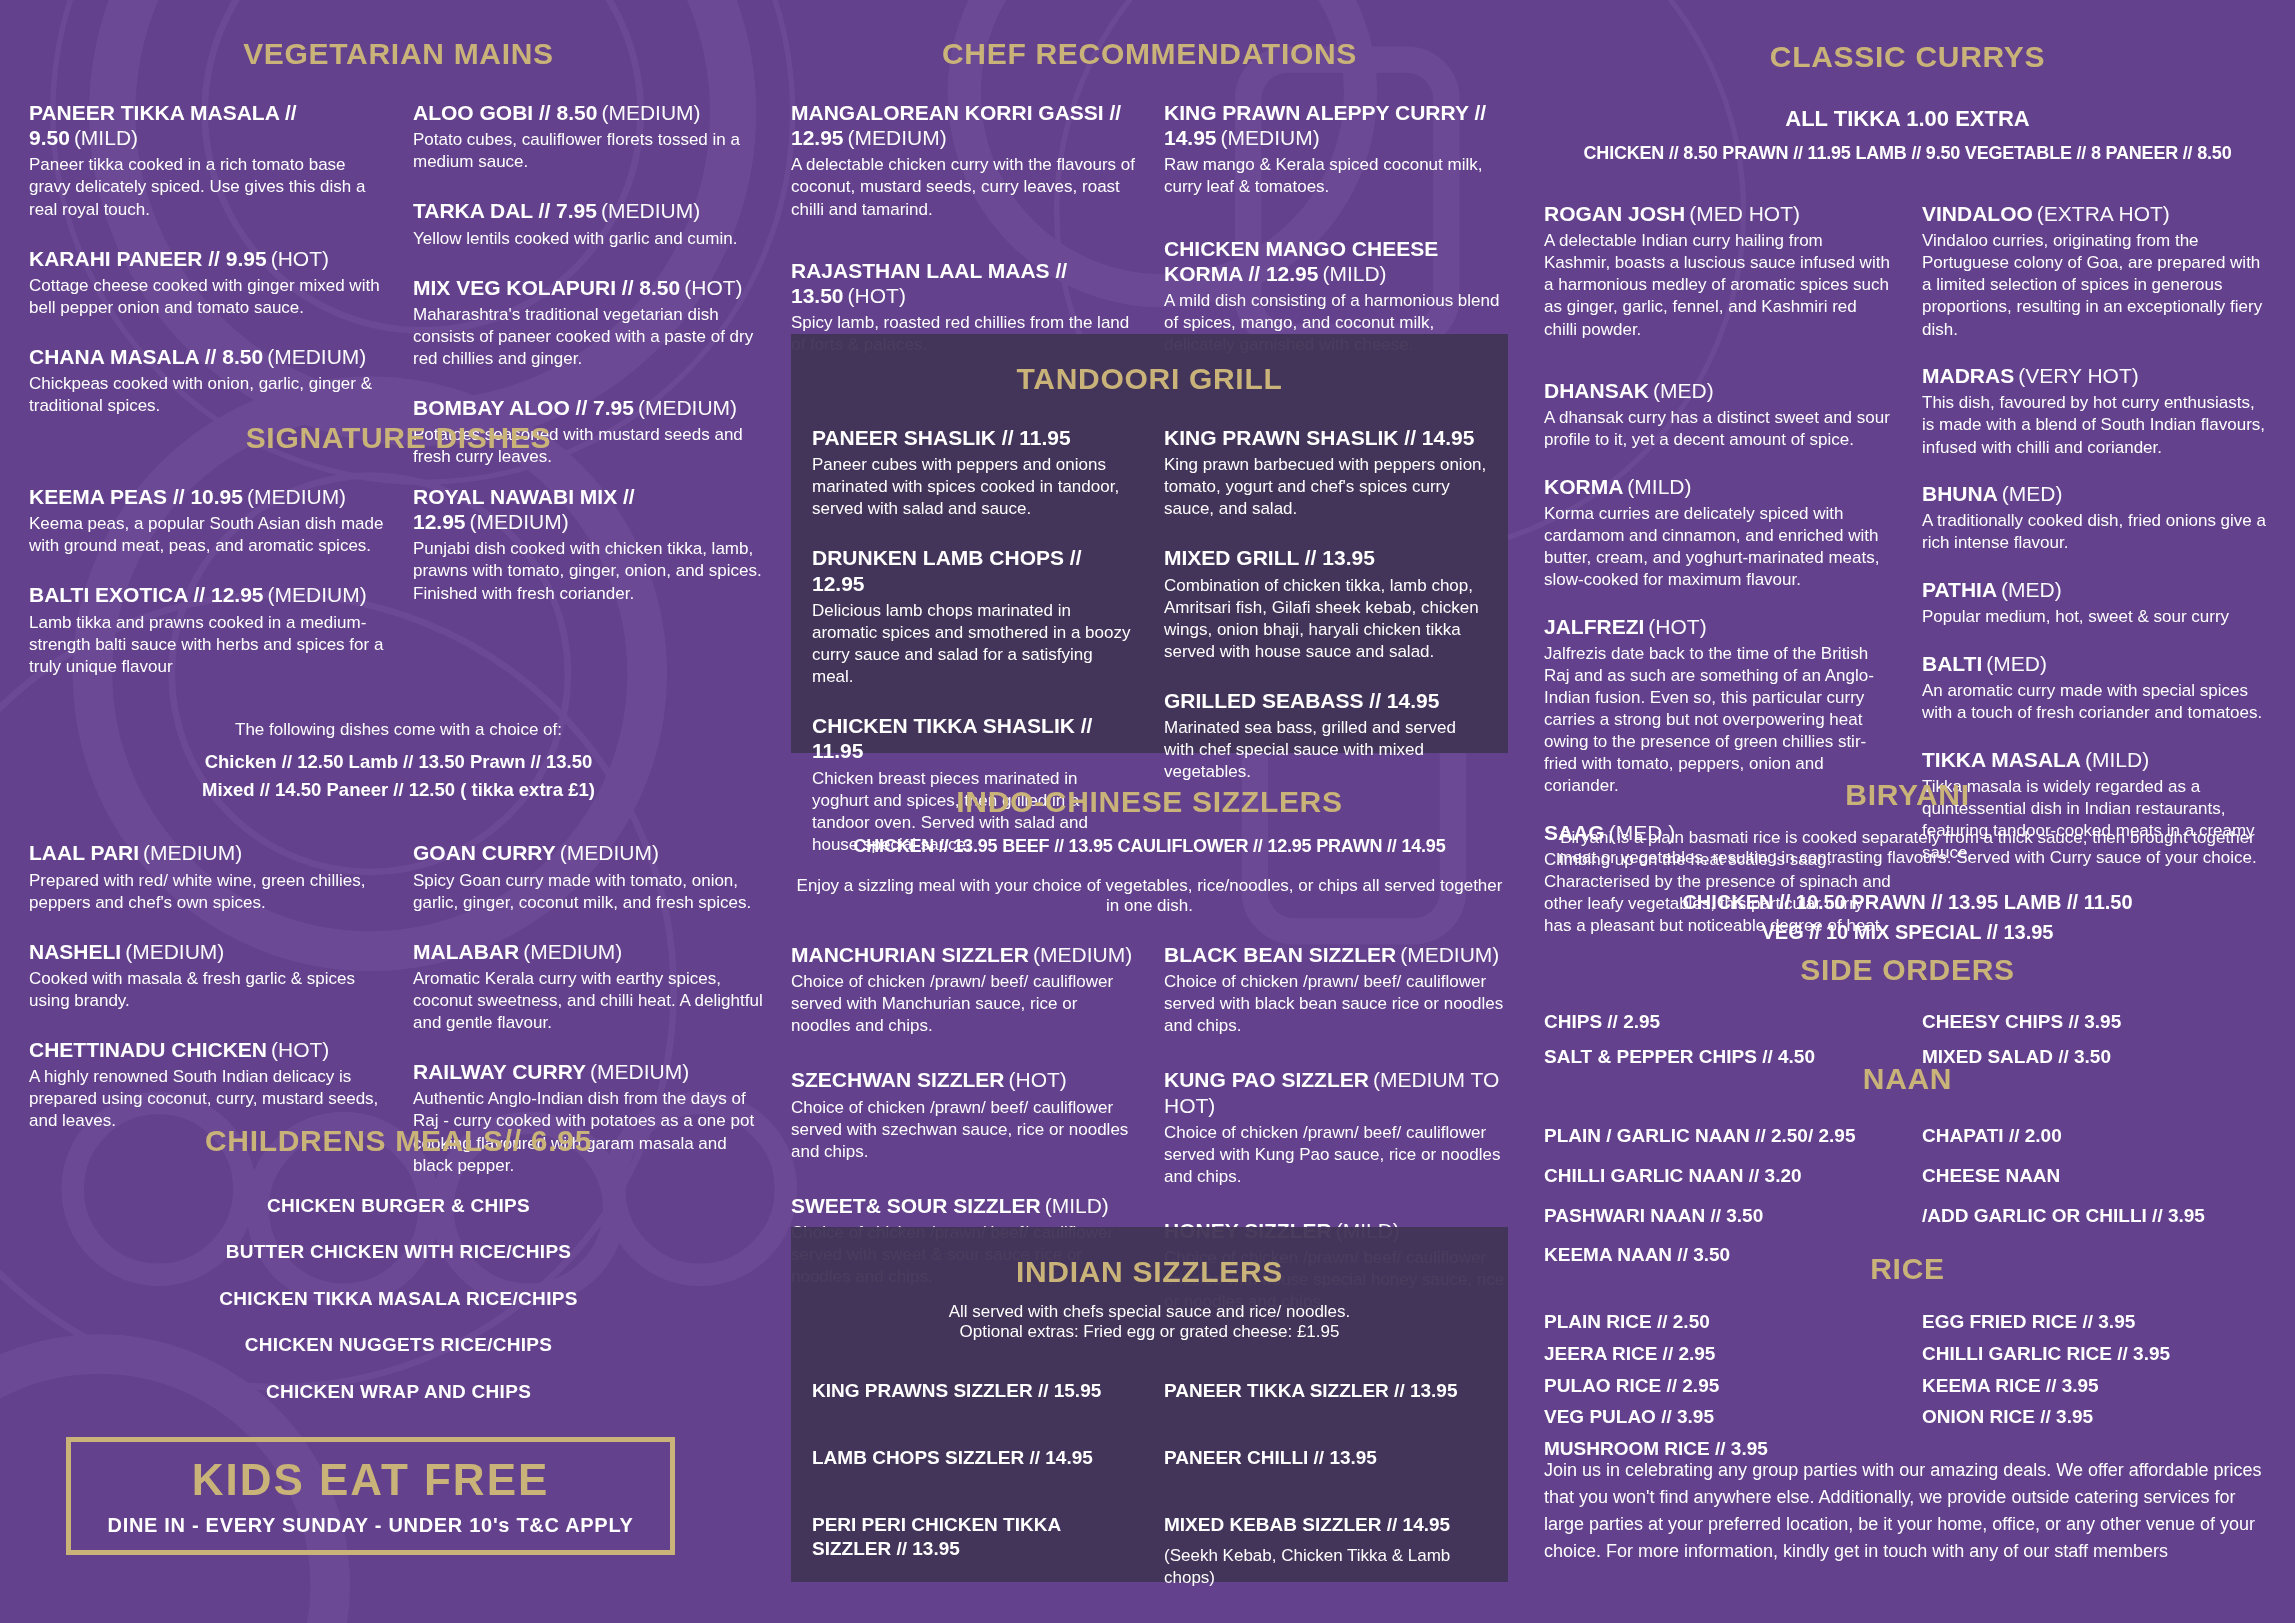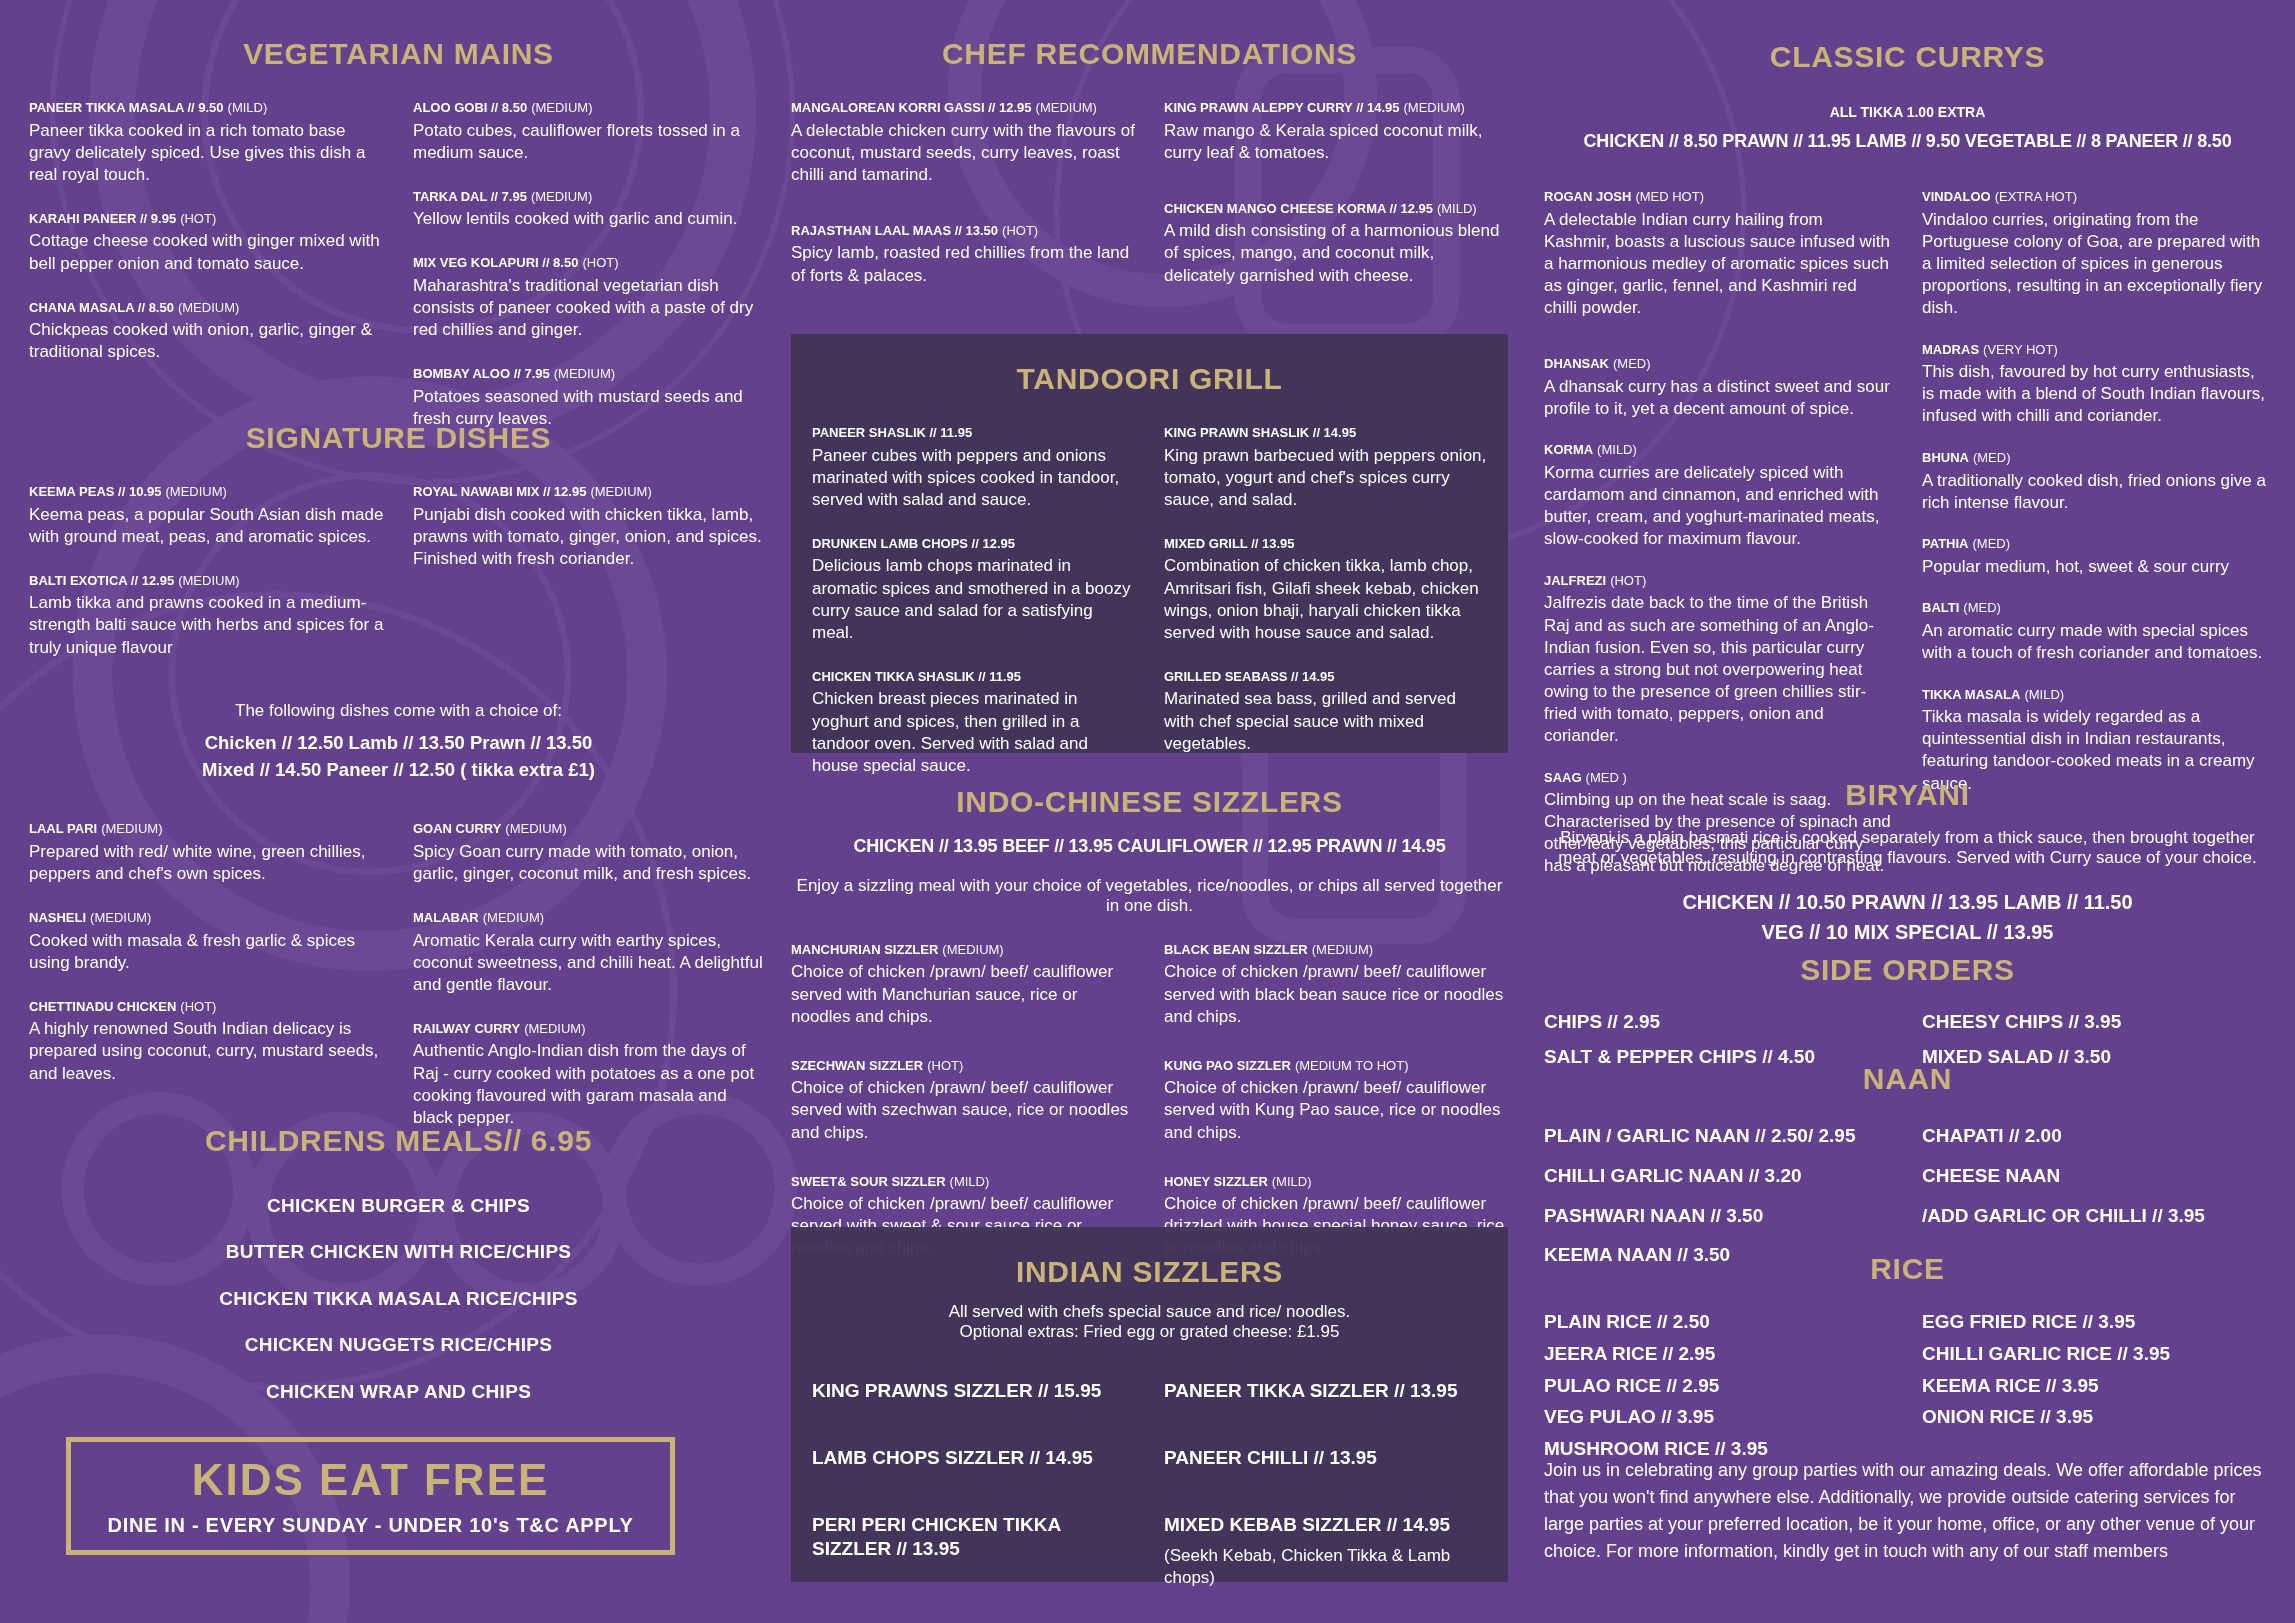--- a/index.html
+++ b/index.html
@@ -5,21 +5,21 @@
   html,body{margin:0;padding:0;background:#63418c;}
   .page{position:relative;width:2295px;height:1623px;background:#63418c;overflow:hidden;
         font-family:"Liberation Sans",sans-serif;color:#fff;}
   .deco{position:absolute;inset:0;pointer-events:none;}
   .sec{position:absolute;}
   h2.sec-title{margin:0 0 29px 0;text-align:center;color:#c9b379;font-size:30px;font-weight:bold;
                letter-spacing:0.7px;}
   .twocol{display:flex;gap:29px;}
   .twocol>div{flex:1;min-width:0;}
   .dish{margin-bottom:25px;}
-  .dish-title{font-size:13px;line-height:1.2;}
+  .dish-title{font-size:21px;line-height:1.2;}
   .nm{font-weight:bold;}
   .heat{font-weight:normal;opacity:.97;margin-left:4px;}
   .dish-desc{font-size:17px;line-height:1.3;margin-top:4px;font-weight:normal;}
   .center{text-align:center;}
   .note{font-size:17px;}
   .bold-line{font-size:18.5px;font-weight:bold;line-height:1.5;}
   .panel{position:absolute;background:rgba(66,52,86,.96);padding:28px 21px;box-sizing:border-box;}
   .big-item{font-size:19px;font-weight:bold;margin-bottom:20px;line-height:1.25;}
   .sizz-item{font-size:19px;font-weight:bold;margin-bottom:42px;line-height:1.3;}
   .sizz-sub{font-size:17px;font-weight:normal;margin-top:8px;}
@@ -320,21 +320,21 @@
 
           <div class="sizz-item"><span>PANEER CHILLI // 13.95</span></div>
 
           <div class="sizz-item"><span>MIXED KEBAB SIZZLER // 14.95</span><div class="sizz-sub">(Seekh Kebab, Chicken Tikka &amp; Lamb chops)</div></div>
         </div>
     </div>
   </section>
 
   <section class="sec" style="left:1544px;top:40px;width:727px;">
     <h2 class="sec-title" style="margin-bottom:28px;">CLASSIC CURRYS</h2>
-    <div class="center bold-line mb12" style="font-size:14px;">ALL TIKKA 1.00 EXTRA</div>
+    <div class="center bold-line mb12" style="font-size:22px;">ALL TIKKA 1.00 EXTRA</div>
     <div class="center price-line mb56">CHICKEN // 8.50   PRAWN // 11.95   LAMB // 9.50   VEGETABLE // 8   PANEER // 8.50</div>
     <div class="twocol">
       <div>
 
           <div class="dish" style="margin-bottom:37px;">
             <div class="dish-title"><span class="nm">ROGAN JOSH</span><span class="heat">(MED HOT)</span></div>
             <div class="dish-desc">A delectable Indian curry hailing from Kashmir, boasts a luscious sauce infused with a harmonious medley of aromatic spices such as ginger, garlic, fennel, and Kashmiri red chilli powder.</div>
           </div>
 
           <div class="dish" style="margin-bottom:22.5px;">

